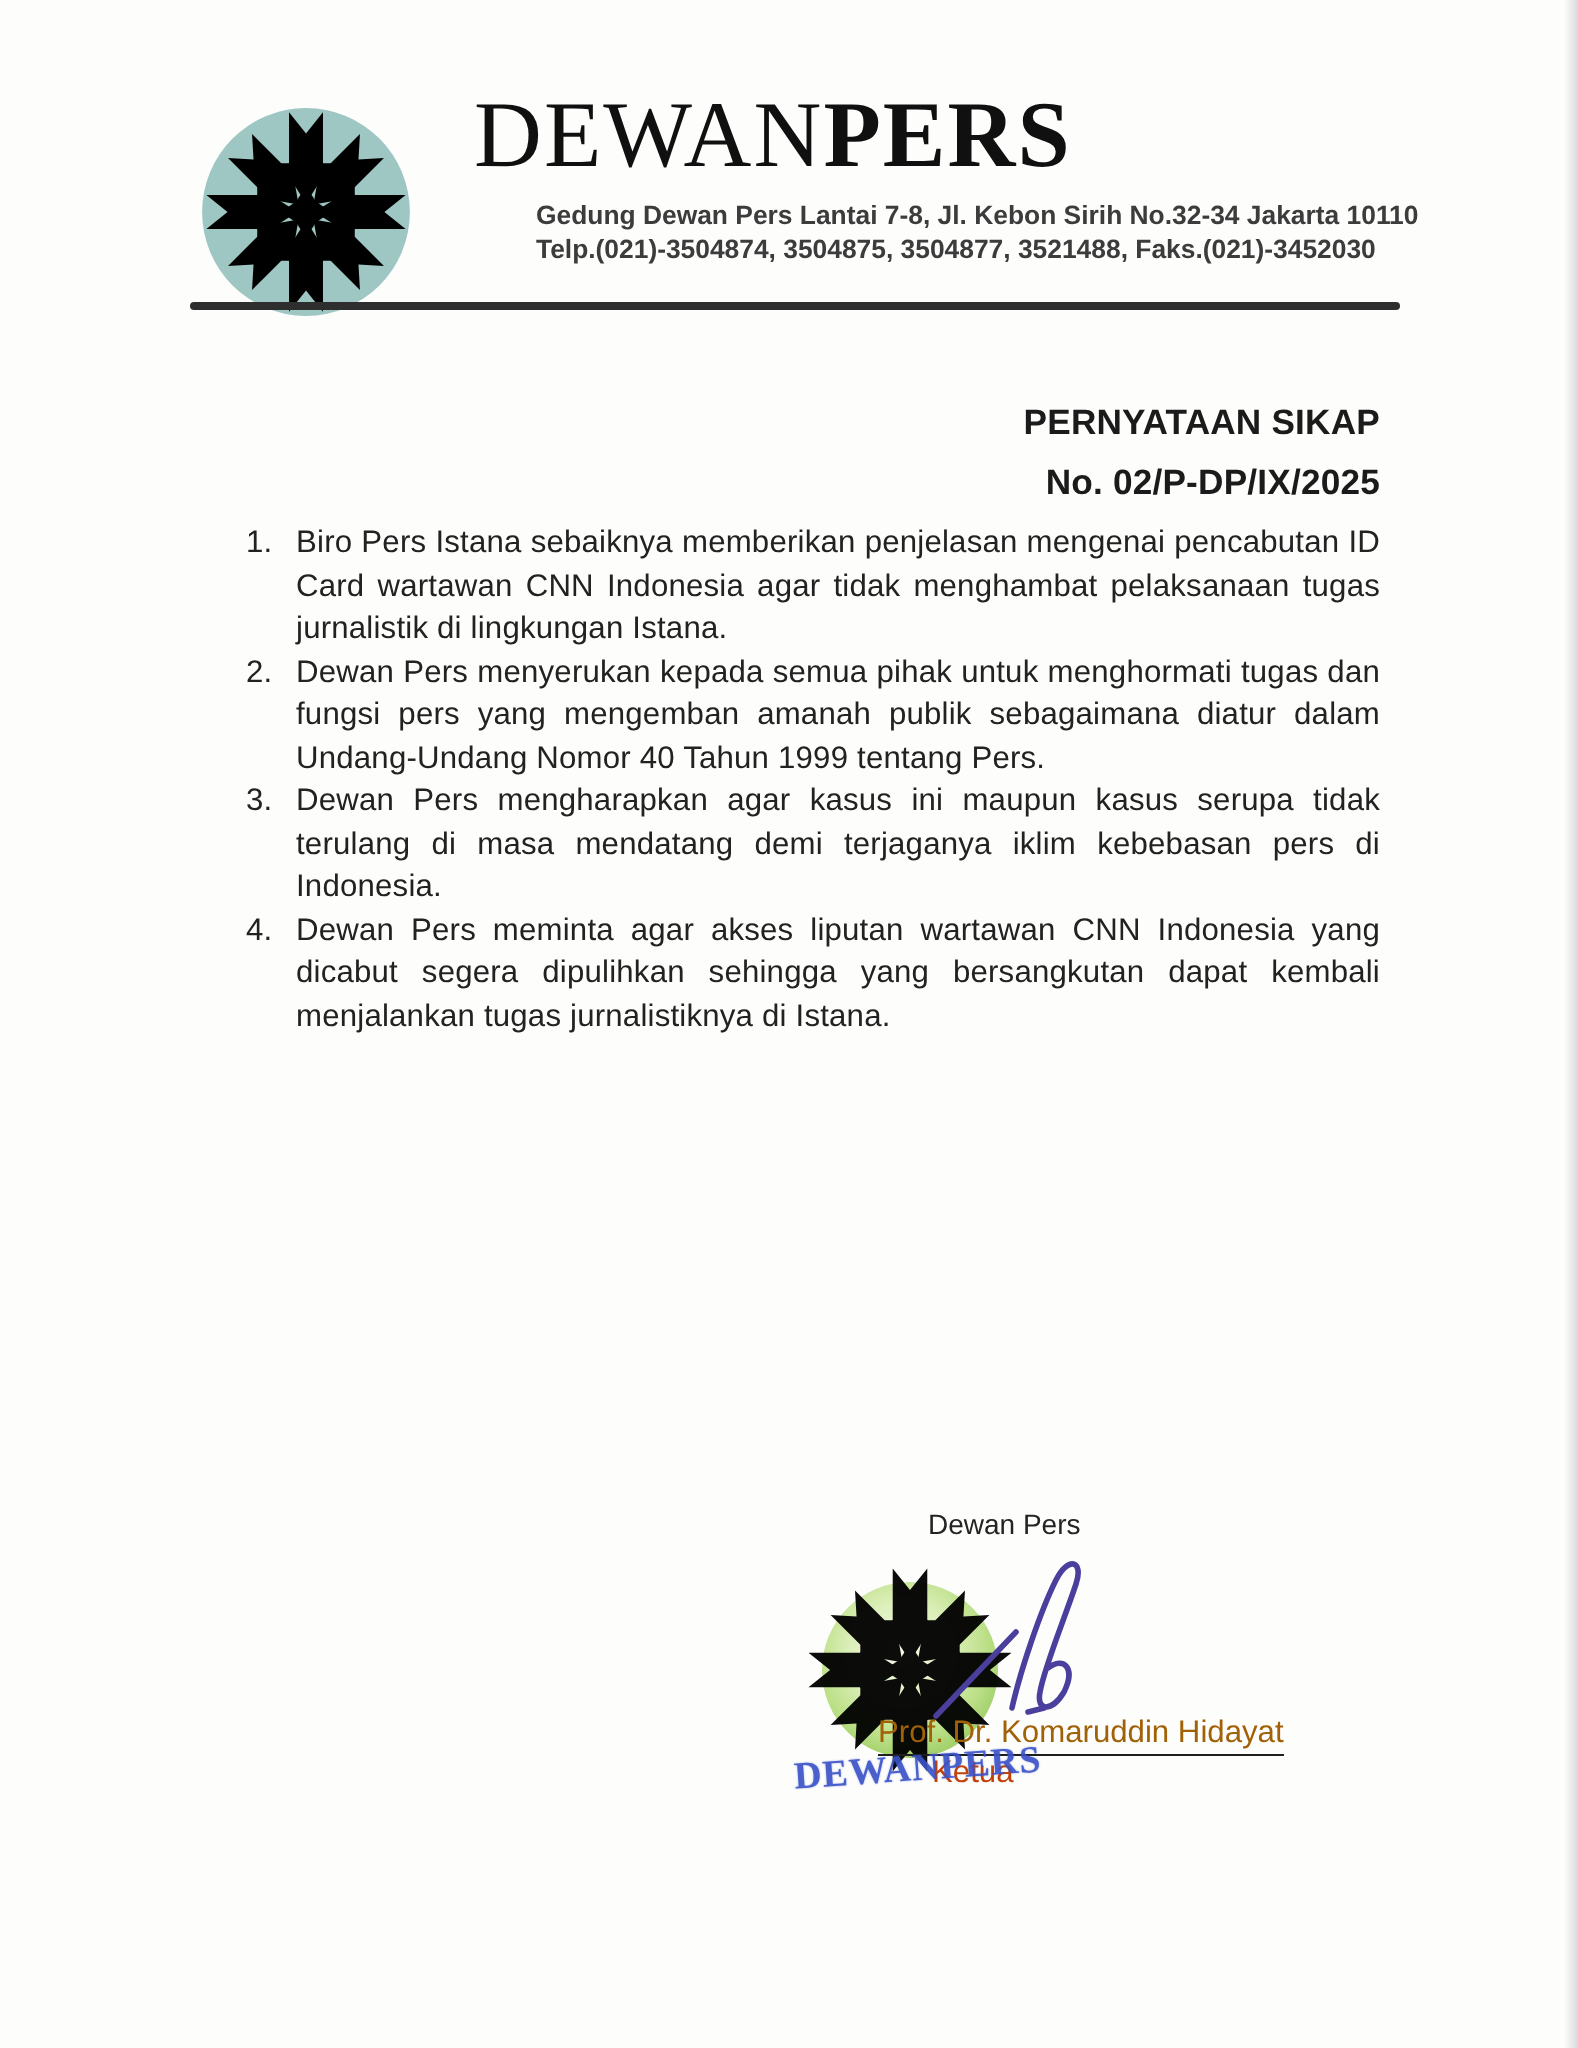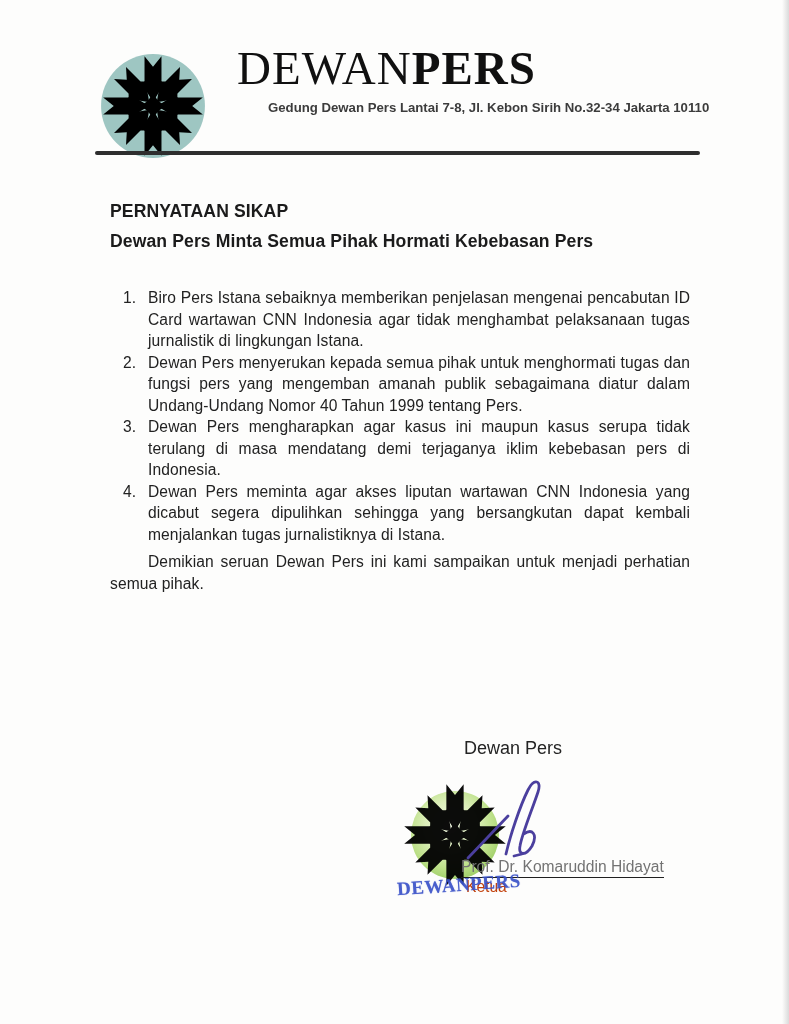--- a/index.html
+++ b/index.html
@@ -32,42 +32,42 @@
     background:#2e2e2e; border-radius:2px;
   }
 
   
   .main {
     position:absolute; left:110px; top:201px; width:580px;
     font-size:15.6px; line-height:21.5px; text-align:justify;
     color:#222; letter-spacing:0.1px;
   }
   .main h1, .main h2, .main h3 {
-    margin:0; text-align:left; font-size:17.6px; line-height:20px;
+    margin:0; text-align:right; font-size:17.6px; line-height:20px;
     font-weight:700; color:#1b1b1b; text-indent:0;
   }
   .main h1 { margin-bottom:10px; }
   .main h2 { margin-bottom:10px; }
   .main h3 { margin-bottom:36px; }
   .main p { margin:0 0 4px 0; text-indent:38px; }
   .points { margin:4px 0 6px 13px; padding:0; list-style:none; }
   .points li { position:relative; padding-left:25px; margin:0; }
   .points .num { position:absolute; left:0; top:0; text-indent:0; }
   .main p.closing { margin-bottom:0; }
 
   
-  .sig-org  { position:absolute; left:464px; top:738px; font-size:18px; z-index:5; }
+  .sig-org  { position:absolute; left:464px; top:754px; font-size:14px; z-index:5; }
   .stamp-circle {
     position:absolute; left:411px; top:791px; width:88px; height:88px;
     border-radius:50%; opacity:.92; z-index:1;
     background:radial-gradient(circle at 45% 40%, #f2f9e3 0%, #daeeb5 35%, #b6dd7d 60%, #8bc34f 82%, #73ac3b 100%);
   }
   .stamp-star { position:absolute; left:401px; top:781px; width:108px; height:108px; opacity:.95; z-index:2; }
   .sig-name {
-    position:absolute; left:461px; top:858px; font-size:15.6px; color:#737373;
+    position:absolute; left:439px; top:858px; font-size:15.6px; color:#a16207;
     border-bottom:1.6px solid #1f1f1f; padding-bottom:1px; z-index:3; white-space:nowrap;
   }
   .sig-title { position:absolute; left:466px; top:878px; font-size:15.6px; color:#c2410c; z-index:3; }
   .stamp-text {
     position:absolute; left:397px; top:874px; z-index:4;
     font-family:"Liberation Serif", serif; font-weight:700; font-size:19px;
     color:#3a52c8; letter-spacing:.5px; transform:rotate(-4deg);
     opacity:.92; text-shadow:0 0 1px rgba(58,82,200,.55); white-space:nowrap;
   }
   .sig-ink { position:absolute; left:458px; top:776px; width:115px; height:92px; z-index:6; }
@@ -100,37 +100,37 @@
 
   <svg class="logo" viewBox="0 0 100 100">
     <circle cx="50" cy="50" r="49" fill="#9ec6c2"></circle>
     <use href="#arrow-star"></use>
   </svg>
 
   <div class="org-name"><span class="reg">DEWAN</span><span class="bold">PERS</span></div>
 
   <div class="address">
     <div>Gedung Dewan Pers Lantai 7-8, Jl. Kebon Sirih No.32-34 Jakarta 10110</div>
+    <div>Telp.(021)-3504874, 3504875, 3504877, 3521488, Faks.(021)-3452030</div>
   </div>
 
   <div class="rule"></div>
 
   <div class="main">
     <h1>PERNYATAAN SIKAP</h1>
-    <h3>Dewan Pers Minta Semua Pihak Hormati Kebebasan Pers</h3>
+    <h2>No. 02/P-DP/IX/2025</h2>
 
 
     <ol class="points">
       <li><span class="num">1.</span><span>Biro Pers Istana sebaiknya memberikan penjelasan mengenai pencabutan ID Card wartawan CNN Indonesia agar tidak menghambat pelaksanaan tugas jurnalistik di lingkungan Istana.</span></li>
       <li><span class="num">2.</span><span>Dewan Pers menyerukan kepada semua pihak untuk menghormati tugas dan fungsi pers yang mengemban amanah publik sebagaimana diatur dalam Undang-Undang Nomor 40 Tahun 1999 tentang Pers.</span></li>
       <li><span class="num">3.</span><span>Dewan Pers mengharapkan agar kasus ini maupun kasus serupa tidak terulang di masa mendatang demi terjaganya iklim kebebasan pers di Indonesia.</span></li>
       <li><span class="num">4.</span><span>Dewan Pers meminta agar akses liputan wartawan CNN Indonesia yang dicabut segera dipulihkan sehingga yang bersangkutan dapat kembali menjalankan tugas jurnalistiknya di Istana.</span></li>
     </ol>
 
-    <p class="closing">Demikian seruan Dewan Pers ini kami sampaikan untuk menjadi perhatian semua pihak.</p>
   </div>
 
   <div class="sig-org">Dewan Pers</div>
 
   <div class="stamp-circle"></div>
   <svg class="stamp-star" viewBox="0 0 100 100">
     <use href="#arrow-star"></use>
   </svg>
   <div class="stamp-text">DEWANPERS</div>
 

